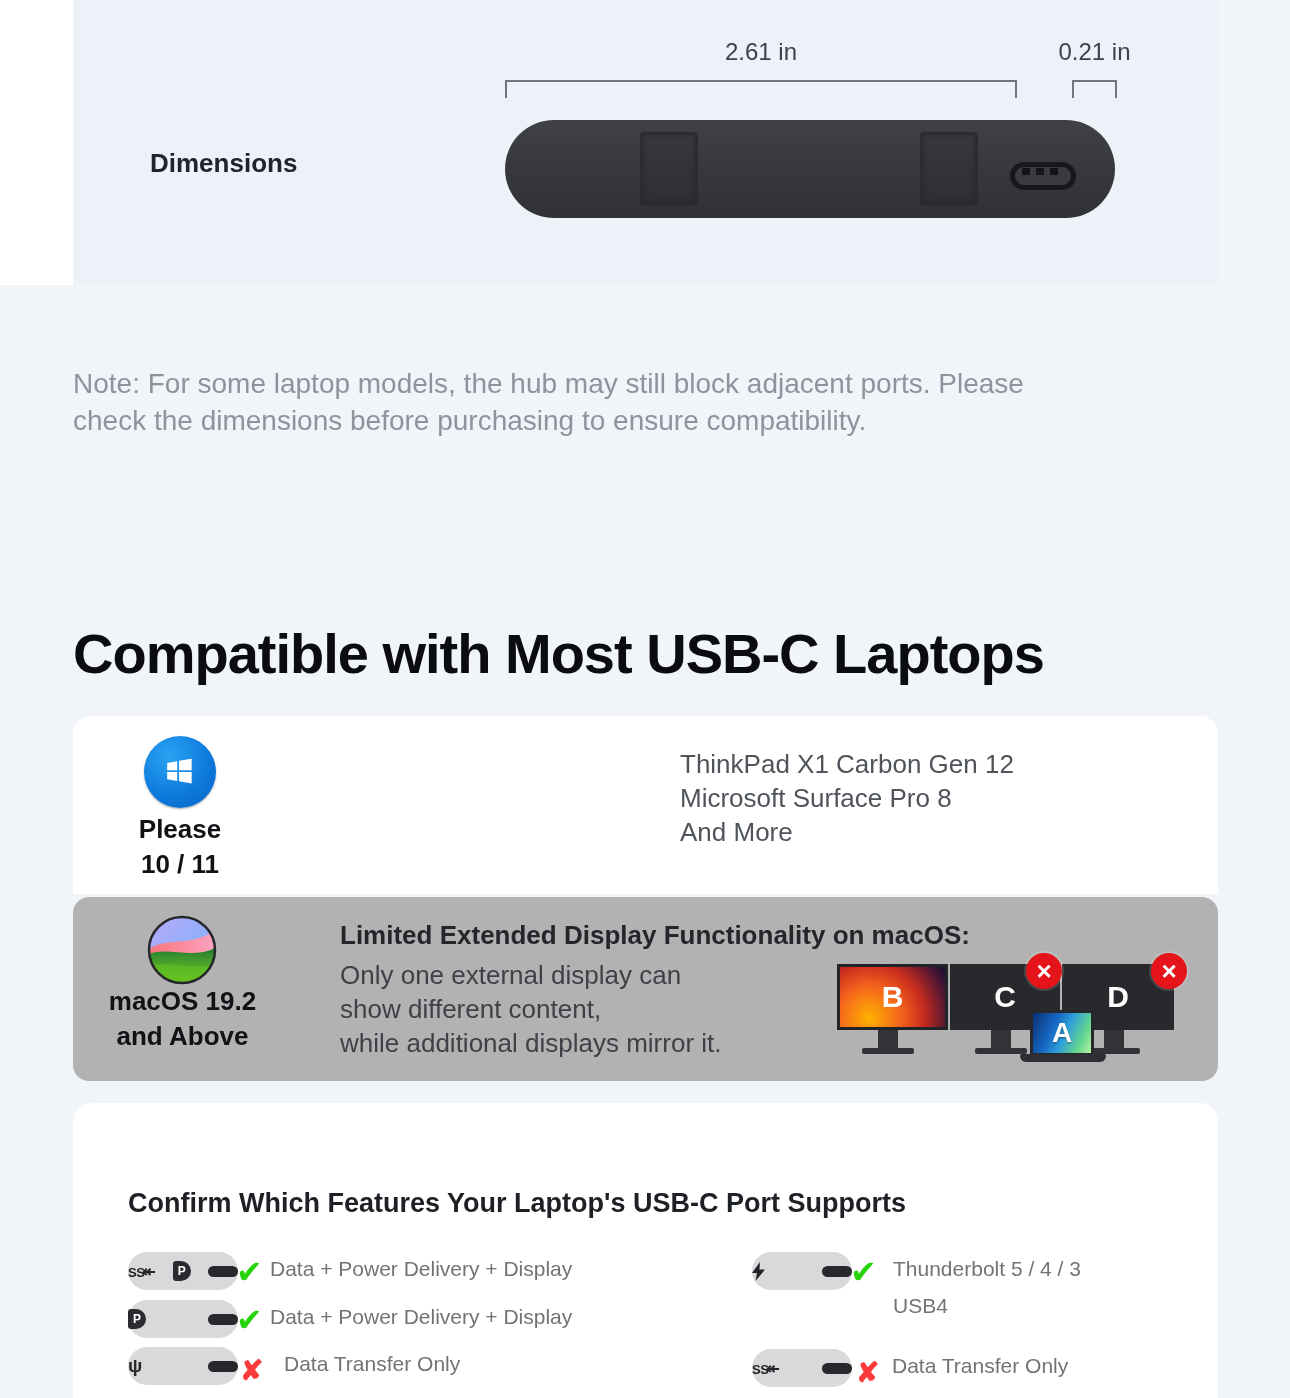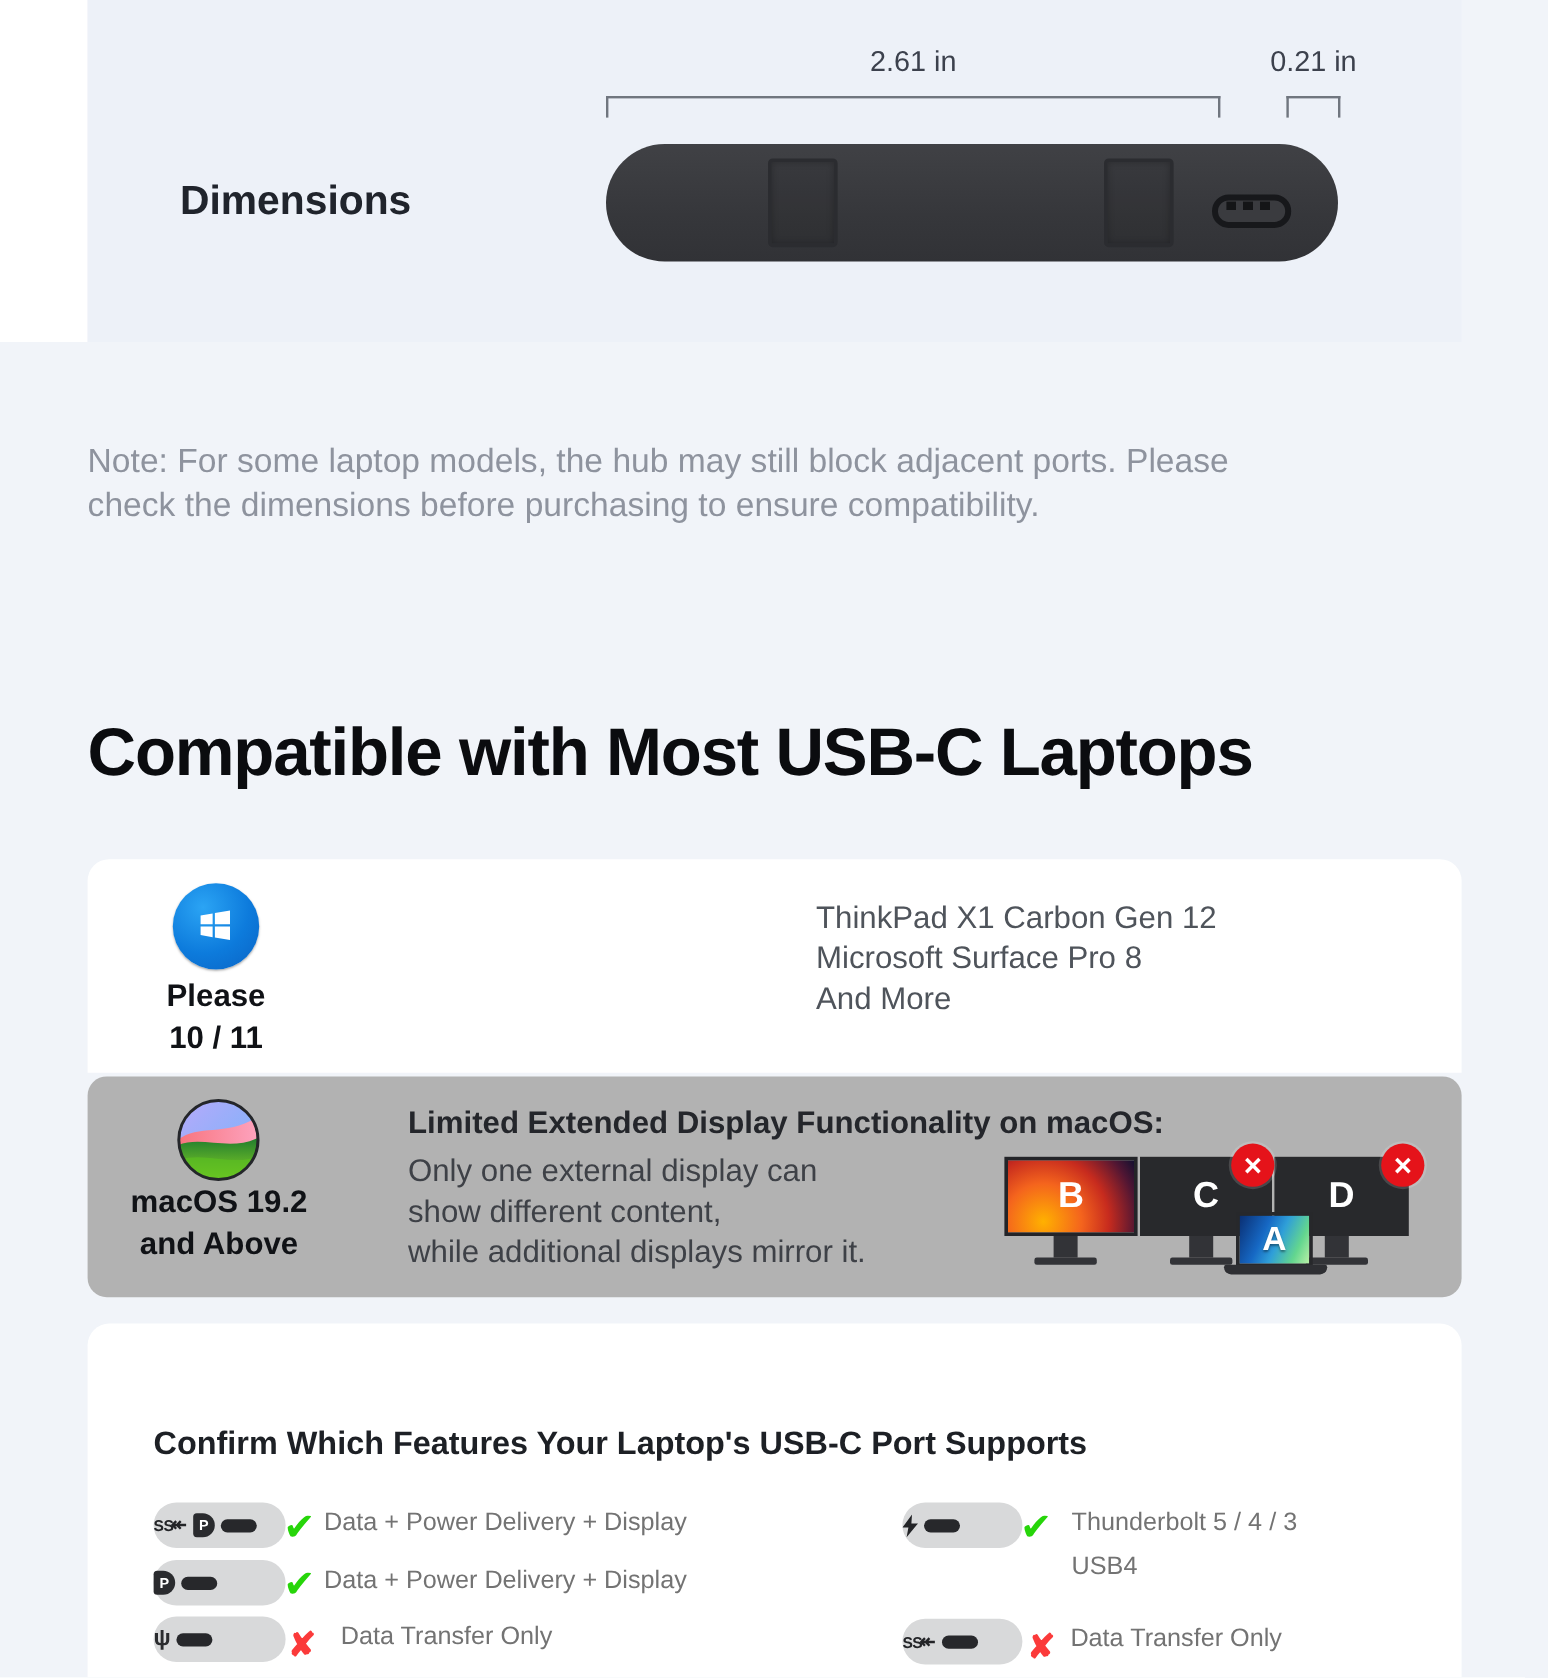--- a/index.html
+++ b/index.html
@@ -7,21 +7,21 @@
     position:relative;width:1290px;height:1398px;overflow:hidden;
     background:var(--page-bg,#f1f4f9);
     font-family:"Liberation Sans",sans-serif;
     -webkit-font-smoothing:antialiased;
   }
   .abs{position:absolute;box-sizing:border-box;}
   .center{display:flex;align-items:center;justify-content:center;}
 
   
   .hero-bg{background:var(--hero-bg,#edf1f8);}
-  .dim-label{font-size:34px;font-weight:600;color:#20242c;}
+  .dim-label{font-size:26px;font-weight:600;color:#20242c;}
   .bracket{border-top:2px solid #70767f;border-left:2px solid #70767f;border-right:2px solid #70767f;}
   .bracket-label{font-size:24px;color:#3c414d;text-align:center;}
   .device{background:linear-gradient(180deg,#404145 0%,#36373b 60%,#313236 100%);border-radius:49px;}
   .slot{border:3px solid #2b2c30;border-radius:4px;background:rgba(0,0,0,0.07);box-shadow:inset 0 0 6px rgba(0,0,0,0.25);}
   .usbc-port{background:#3a3b3f;border:5px solid #17181b;border-radius:15px;overflow:hidden;}
   .usbc-tabs{position:absolute;left:7px;top:1px;width:42px;height:7px;
     background:repeating-linear-gradient(90deg,#141517 0 8px,transparent 8px 14px);}
 
   .note-line{font-size:28px;color:#8e939e;}
   .h1{font-size:56px;font-weight:700;color:#0b0c0f;letter-spacing:-1px;}
@@ -41,21 +41,21 @@
   .monitor-letter{font-size:30px;font-weight:700;color:#fff;}
   .wall-b{background:radial-gradient(circle at 28% 85%,#ffb100 0%,#f4641d 35%,#c72b1e 60%,#511633 85%,#131031 100%);border:3px solid #232428;}
   .stand-neck{background:#323337;}
   .stand-base{background:#323337;border-radius:2px;}
   .err-badge{border-radius:50%;background:var(--badge-red,#e5131a);color:#fff;font-weight:700;font-size:26px;line-height:1;box-shadow:0 0 0 2px rgba(255,255,255,0.15);}
   .laptop-screen{border:3px solid #27282b;background:linear-gradient(115deg,#0a2f73 0%,#1668c4 35%,#2f9fd8 55%,#63d68f 80%,#b9f0a6 100%);}
   .laptop-letter{font-size:28px;font-weight:700;color:#fff;text-shadow:0 1px 2px rgba(0,0,0,0.4);}
   .laptop-base{background:#2e2f33;border-radius:2px 2px 6px 6px;}
 
   .check-title{font-size:27px;font-weight:700;color:#1d2025;white-space:nowrap;}
-  .pill{background:var(--pill-gray,#d8d9da);border-radius:19px;display:flex;align-items:center;justify-content:flex-start;gap:5px;}
+  .pill{background:var(--pill-gray,#d8d9da);border-radius:19px;display:flex;align-items:center;justify-content:space-between;gap:5px;}
   .ss-mark{font-size:13px;font-weight:800;color:#232427;letter-spacing:-0.5px;}
   .ss-arrow{font-size:16px;font-weight:700;color:#232427;margin-left:-2px;}
   .dp-badge{width:18px;height:20px;background:#2a2b2e;border-radius:3px 10px 10px 3px;color:#fff;font-size:12px;font-weight:800;display:flex;align-items:center;justify-content:center;}
   .connector{width:30px;height:11px;background:#27282b;border-radius:6px;}
   .trident{font-size:19px;font-weight:700;color:#2a2b2e;}
   .mark-check{font-size:32px;color:var(--check-green,#27d50a);line-height:40px;}
   .mark-cross{font-size:28px;font-weight:700;color:var(--cross-red,#fb3a3a);line-height:44px;}
   .row-label{font-size:21px;color:#737373;white-space:nowrap;}
 </style>
 </head>
@@ -78,21 +78,21 @@
     <div class="abs slot" style="left:135px;top:12px;width:58px;height:74px;"></div>
     <div class="abs slot" style="left:415px;top:12px;width:58px;height:74px;"></div>
     <div class="abs usbc-port" style="left:505px;top:42px;width:66px;height:28px;">
       <div class="usbc-tabs"></div>
     </div>
   </div>
 
   <div class="abs note-line" style="left:73px;top:368px;">Note: For some laptop models, the hub may still block adjacent ports. Please</div>
   <div class="abs note-line" style="left:73px;top:405px;">check the dimensions before purchasing to ensure compatibility.</div>
 
-  <div class="abs h1" style="left:73px;top:594px;">Compatible with Most USB-C Laptops</div>
+  <div class="abs h1" style="left:73px;top:621px;">Compatible with Most USB-C Laptops</div>
 
   <div class="abs card-white" style="left:73px;top:716px;width:1145px;height:178px;border-radius:18px 18px 0 0;"></div>
 
   <div class="abs win-circle center" style="left:144px;top:736px;width:72px;height:72px;">
     <svg width="42" height="42" viewBox="0 0 36 36" aria-hidden="true">
       <polygon points="7,10.2 15.6,8.7 15.6,16.4 7,16.4" fill="#fff"></polygon>
       <polygon points="17.2,8.4 28,6.6 28,16.4 17.2,16.4" fill="#fff"></polygon>
       <polygon points="7,18 15.6,18 15.6,25.7 7,24.2" fill="#fff"></polygon>
       <polygon points="17.2,18 28,18 28,27.8 17.2,26" fill="#fff"></polygon>
     </svg>

